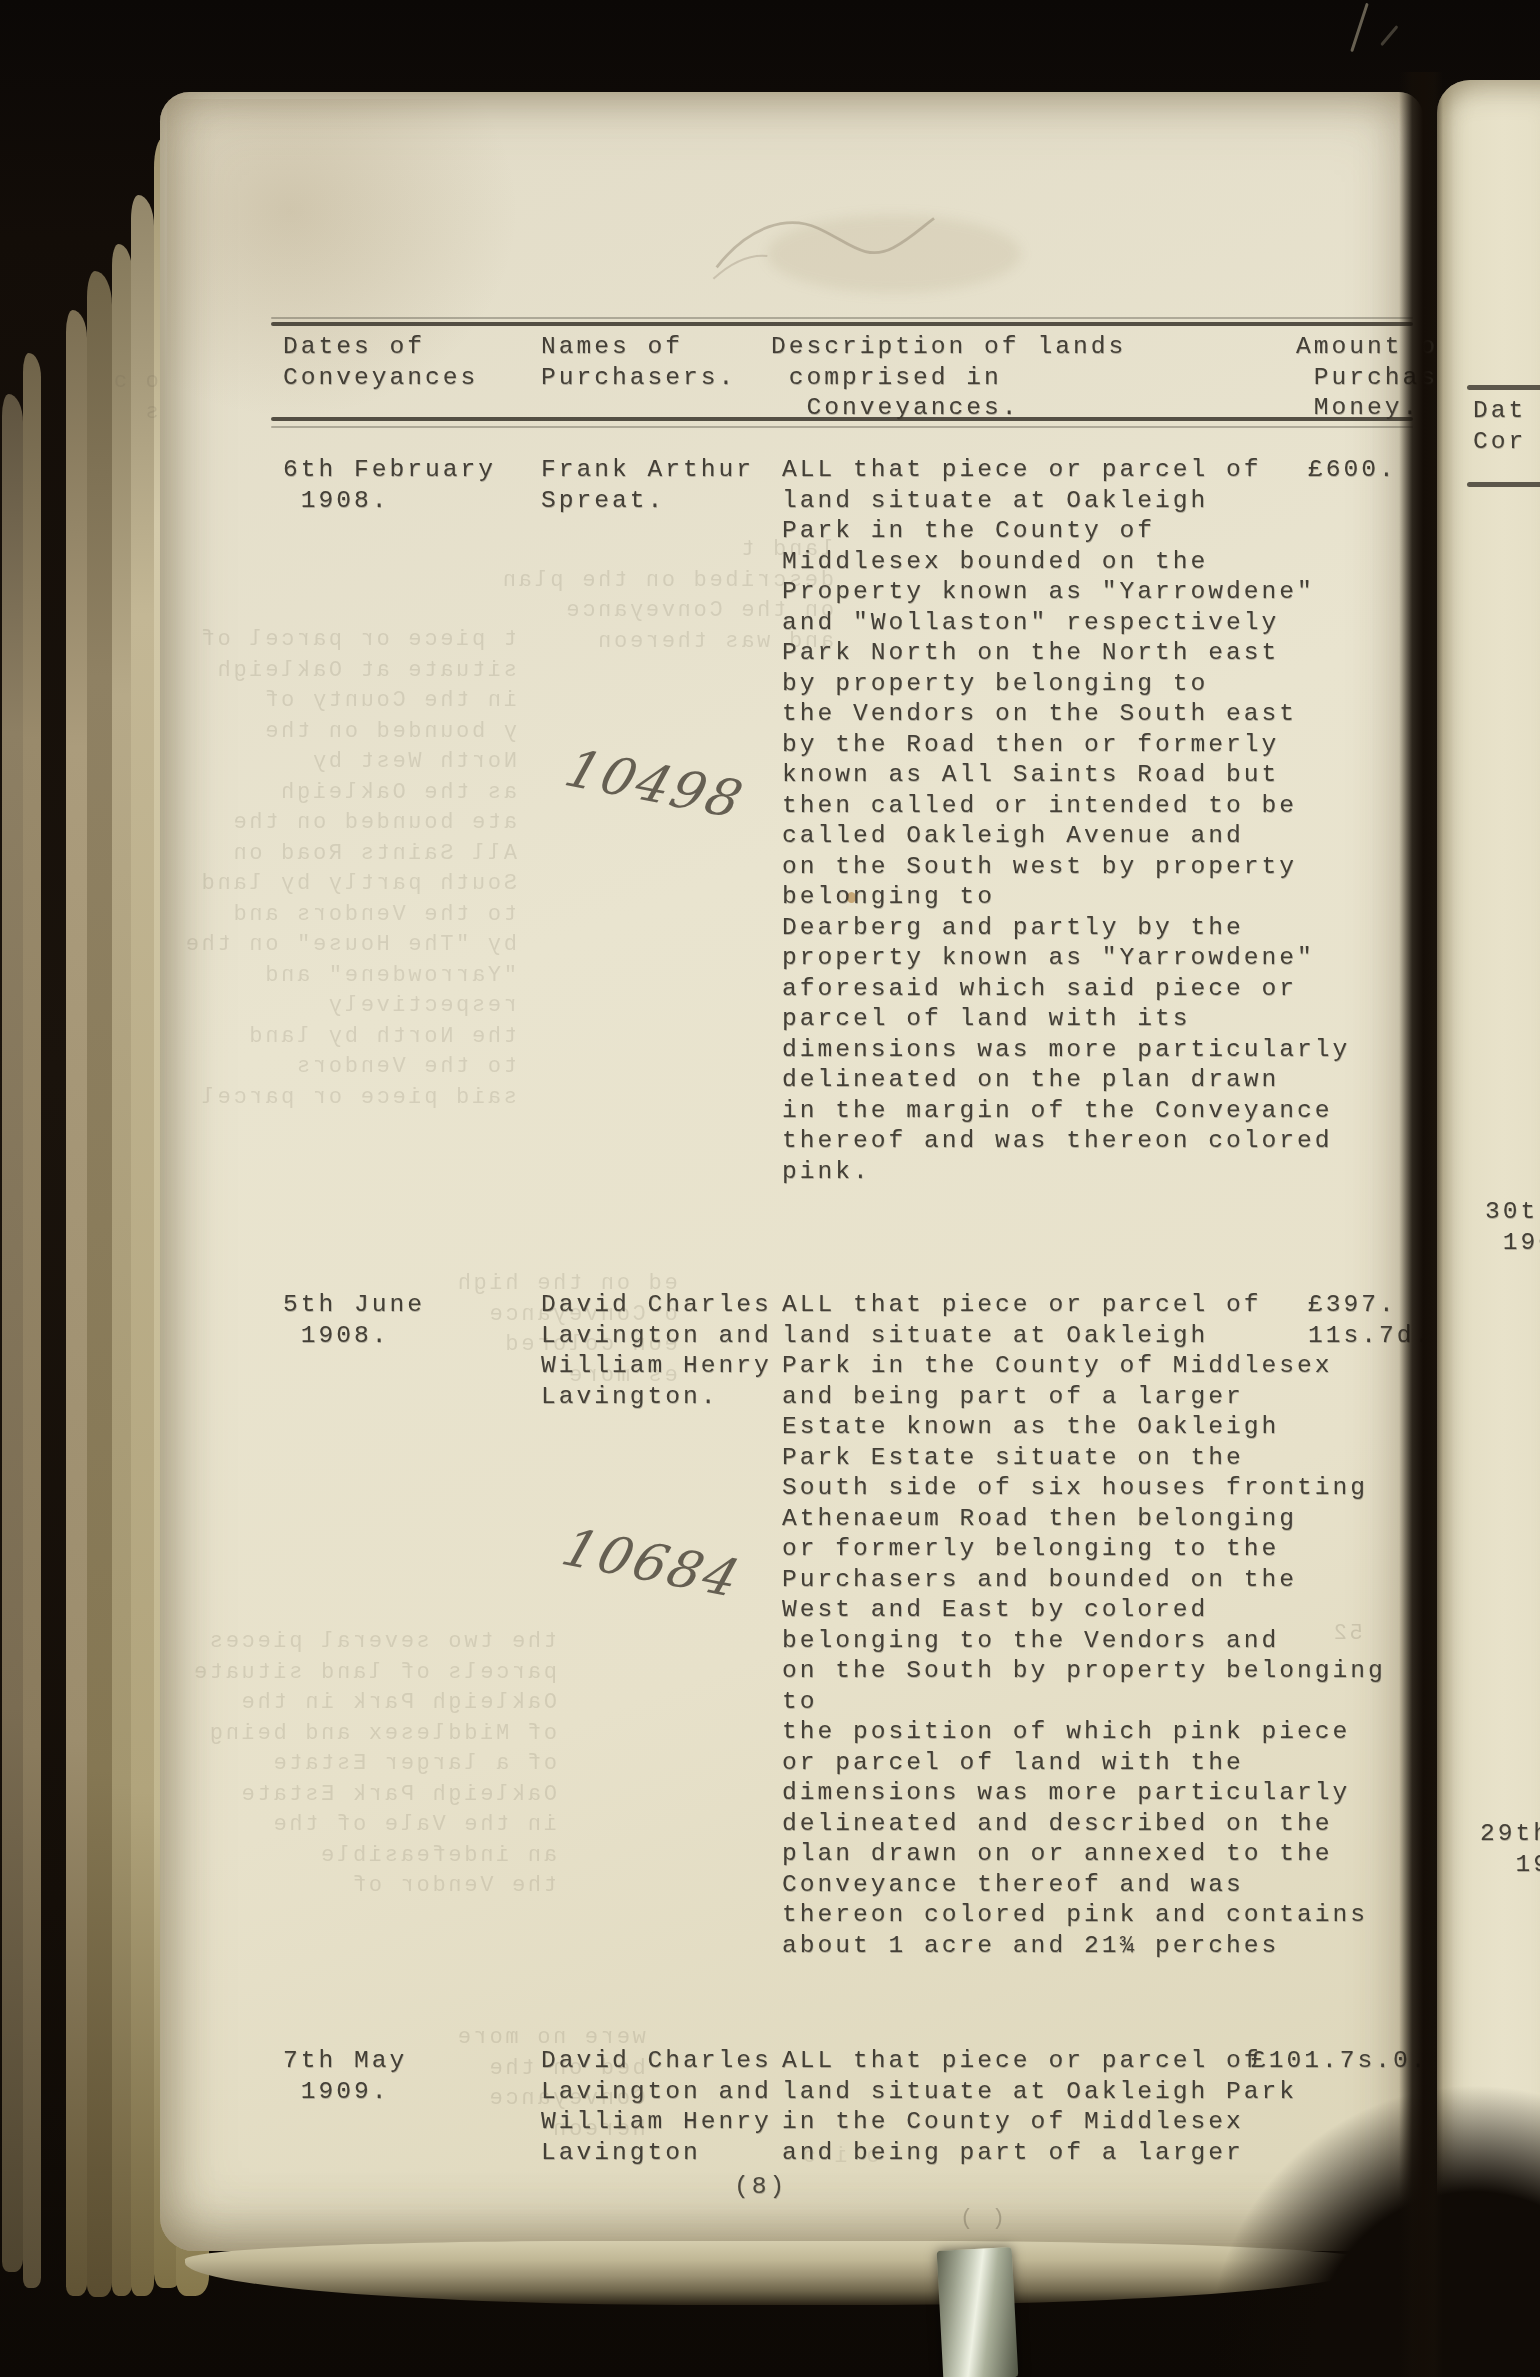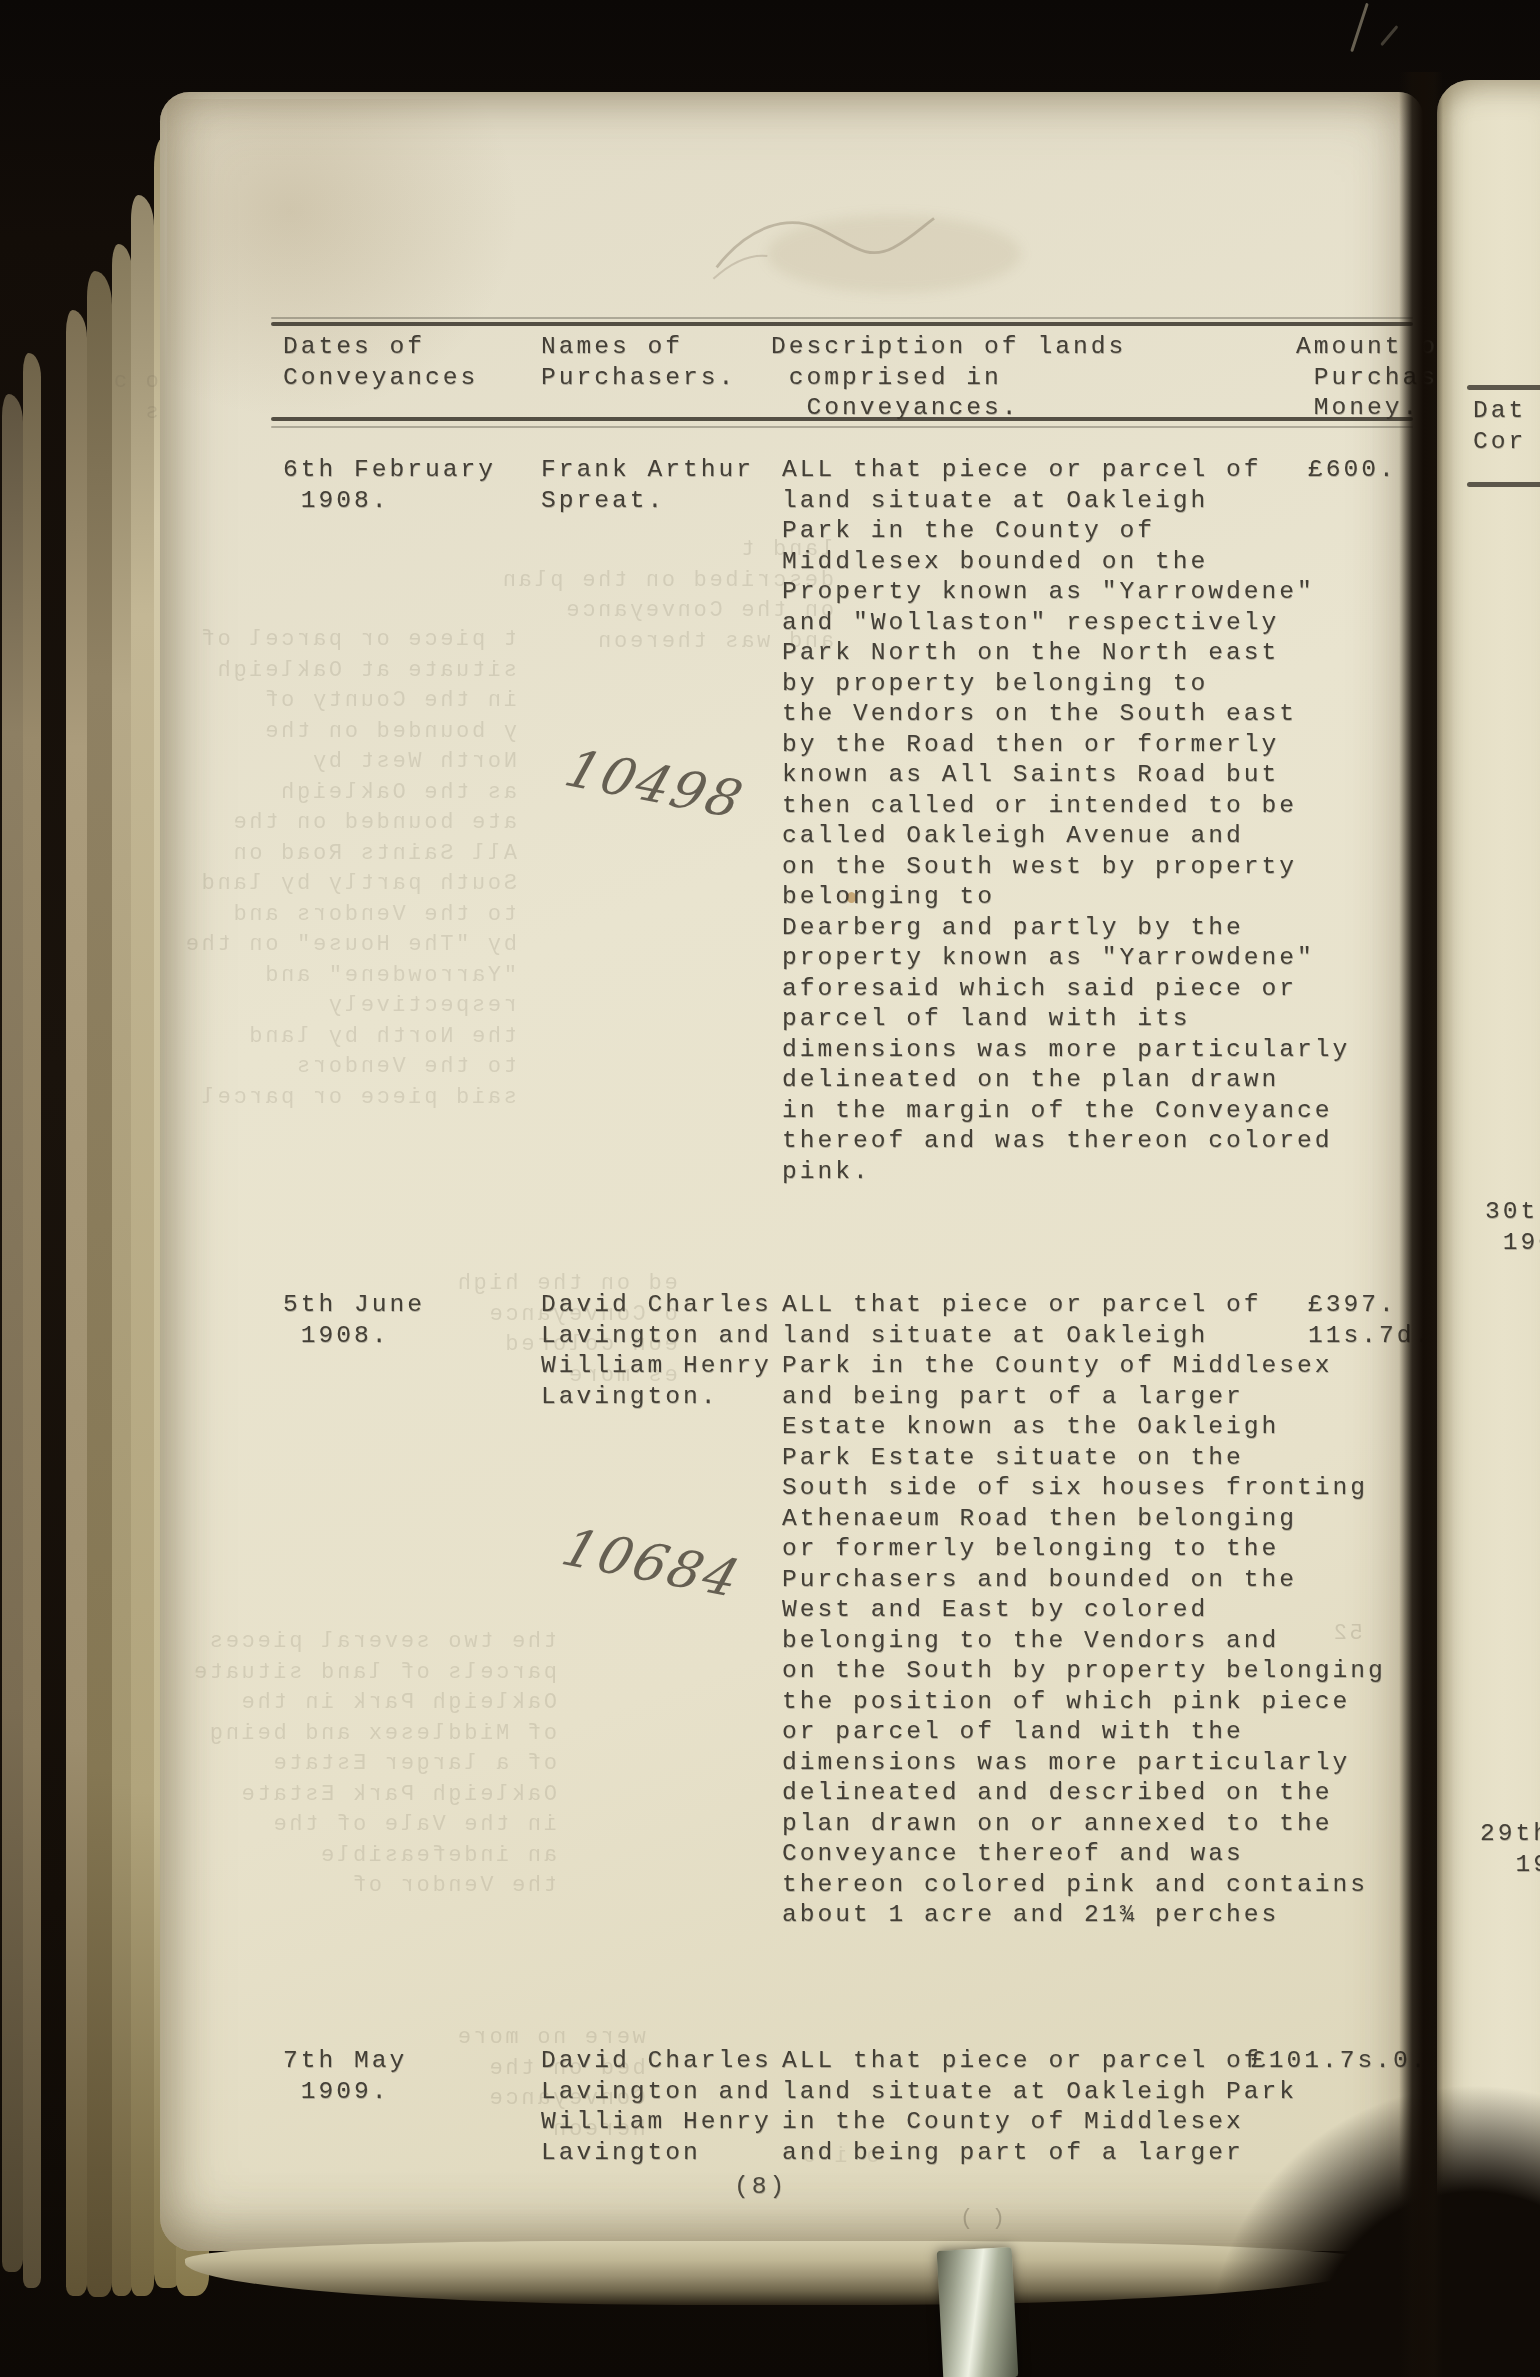--- a/index.html
+++ b/index.html
@@ -165,20 +165,21 @@
           <div class="tline">and being part of a larger</div>
           <div class="tline">Estate known as the Oakleigh</div>
           <div class="tline">Park Estate situate on the</div>
           <div class="tline">South side of six houses fronting</div>
           <div class="tline">Athenaeum Road then belonging</div>
           <div class="tline">or formerly belonging to the</div>
           <div class="tline">Purchasers and bounded on the</div>
           <div class="tline">West and East by colored</div>
           <div class="tline">belonging to the Vendors and</div>
           <div class="tline">on the South by property belonging</div>
+          <div class="tline">to</div>
           <div class="tline">the position of which pink piece</div>
           <div class="tline">or parcel of land with the</div>
           <div class="tline">dimensions was more particularly</div>
           <div class="tline">delineated and described on the</div>
           <div class="tline">plan drawn on or annexed to the</div>
           <div class="tline">Conveyance thereof and was</div>
           <div class="tline">thereon colored pink and contains</div>
           <div class="tline">about 1 acre and 21¾ perches</div>
         </div>
       <div class="typew" style="left:1148px;top:1198px">

